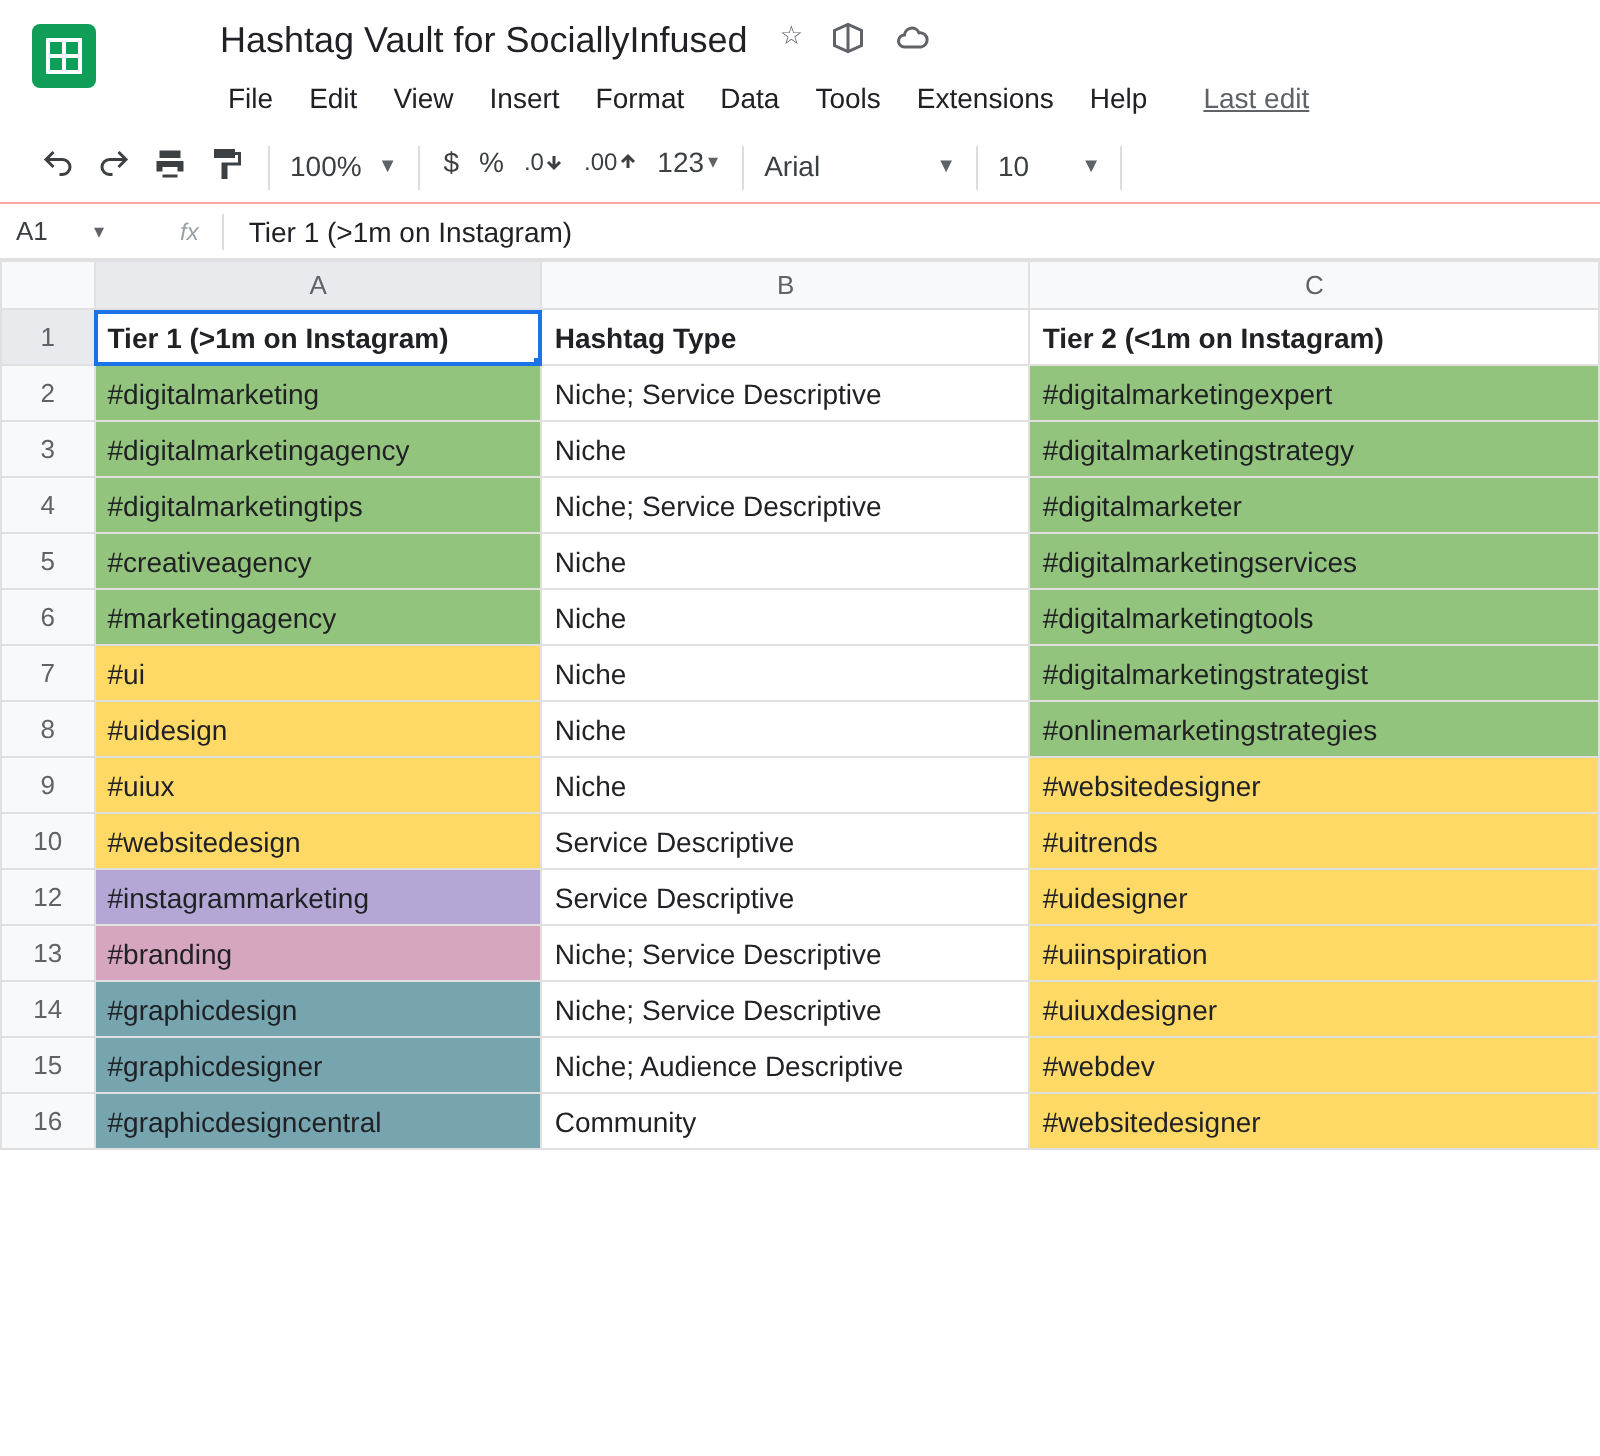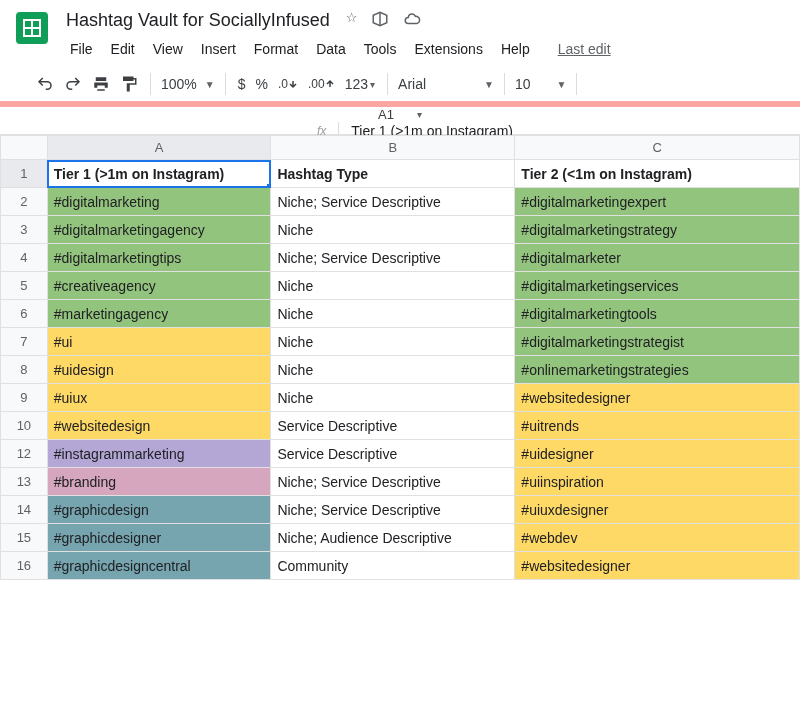--- a/index.html
+++ b/index.html
@@ -8,20 +8,21 @@
     font-family: Arial, sans-serif;
     font-size: 13px;
     color: #202124;
     background: #fff;
     overflow: hidden;
   }
   .header {
     display: flex;
     align-items: flex-start;
     padding: 8px 12px 0 12px;
+    gap: 44px;
   }
   .logo {
     width: 40px;
     height: 40px;
     margin-right: 10px;
     flex-shrink: 0;
   }
   .title-area { flex: 1; }
   .title-row {
     display: flex;
@@ -49,23 +50,23 @@
     padding: 4px 8px;
     cursor: pointer;
   }
   .last-edit {
     text-decoration: underline;
     color: #5f6368;
     margin-left: 10px;
   }
   .toolbar {
     display: flex;
-    align-items: center;
-    padding: 6px 28px;
-    border-bottom: 6px solid #fca5a5;
+    align-items: flex-start;
+    padding: 6px 12px;
+    border-bottom: 1px solid #fca5a5;
     gap: 4px;
     font-size: 14px;
     color: #3c4043;
     margin-top: 6px;
   }
   .tb-group {
     display: flex;
     align-items: center;
     gap: 10px;
     padding: 0 8px;
@@ -81,21 +82,20 @@
     align-items: center;
     gap: 8px;
     padding: 2px 6px;
   }
   .chev { font-size: 10px; color:#5f6368; }
   .namebox-row {
     display: flex;
     align-items: center;
     border-bottom: 1px solid #e0e0e0;
     height: 28px;
-    flex-direction: column;
   }
   .namebox {
     width: 60px;
     padding: 0 8px;
     font-size: 13px;
     color: #3c4043;
     display:flex;
     align-items:center;
     justify-content:space-between;
   }

